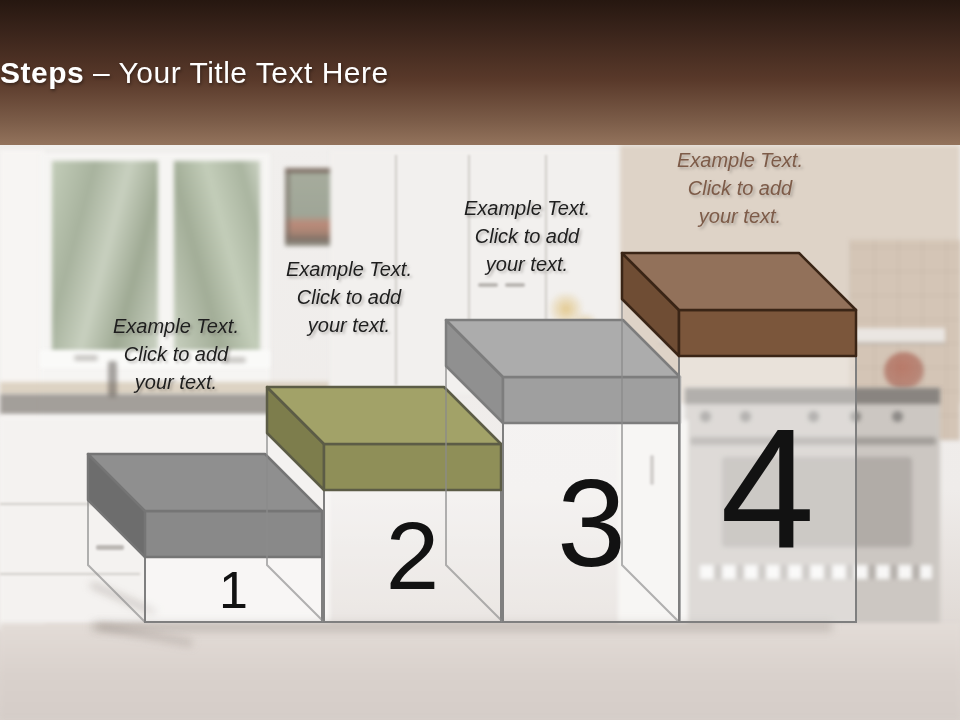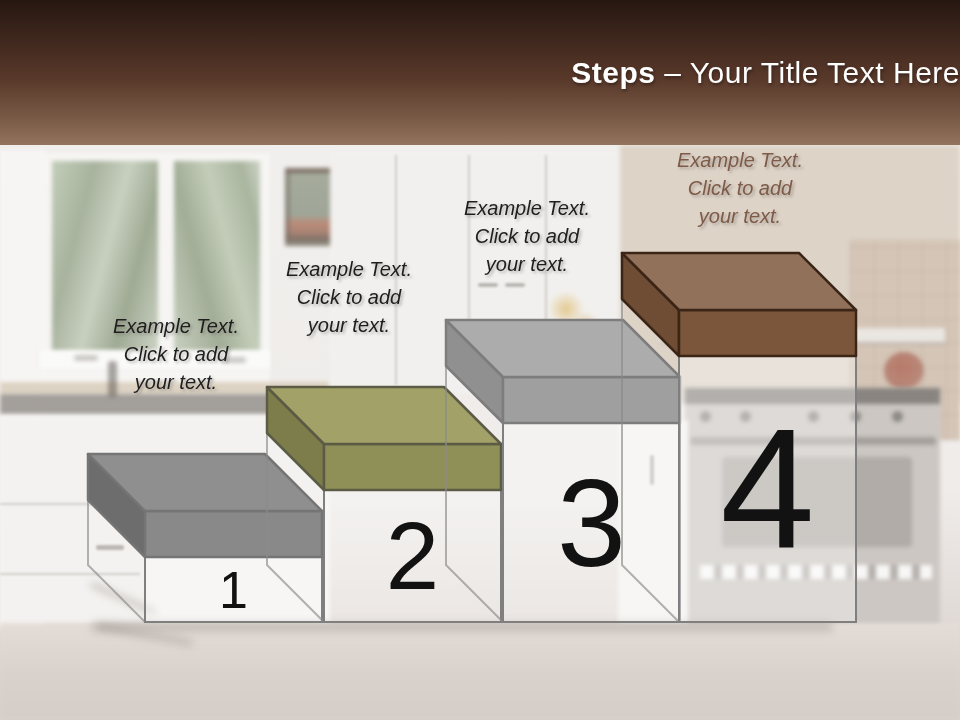--- a/index.html
+++ b/index.html
@@ -2,21 +2,21 @@
 <html><head>
 <meta charset="utf-8">
 <style>
   html,body{margin:0;padding:0;background:#888;}
   .slide{position:relative;width:960px;height:720px;overflow:hidden;background:#fff;
          font-family:"Liberation Sans",sans-serif;}
 
   
   .header{position:absolute;left:0;top:0;width:960px;height:145px;z-index:5;
           background:linear-gradient(180deg,#261710 0%,#38231a 20%,#59392a 55%,#7c5d49 84%,#93735c 100%);
-          display:flex;justify-content:flex-end;align-items:flex-start;}
+          display:flex;justify-content:flex-start;align-items:flex-start;}
   .title{margin-top:56px;color:#fff;font-size:30px;letter-spacing:.5px;
          text-shadow:1px 2px 3px rgba(0,0,0,.35);white-space:pre;}
   .title .tb{font-weight:bold;}
 
   
   .photo{position:absolute;left:0;top:145px;width:960px;height:575px;z-index:0;
          background:linear-gradient(180deg,#f1efed 0%,#efecea 60%,#ddd6d1 88%,#d9d2cd 100%);}
   .photo .ly{position:absolute;filter:blur(2px);}
   .seam{position:absolute;background:rgba(185,180,175,.55);filter:blur(1px);}
   .handle{position:absolute;background:rgba(150,145,140,.6);border-radius:2px;filter:blur(1px);}

